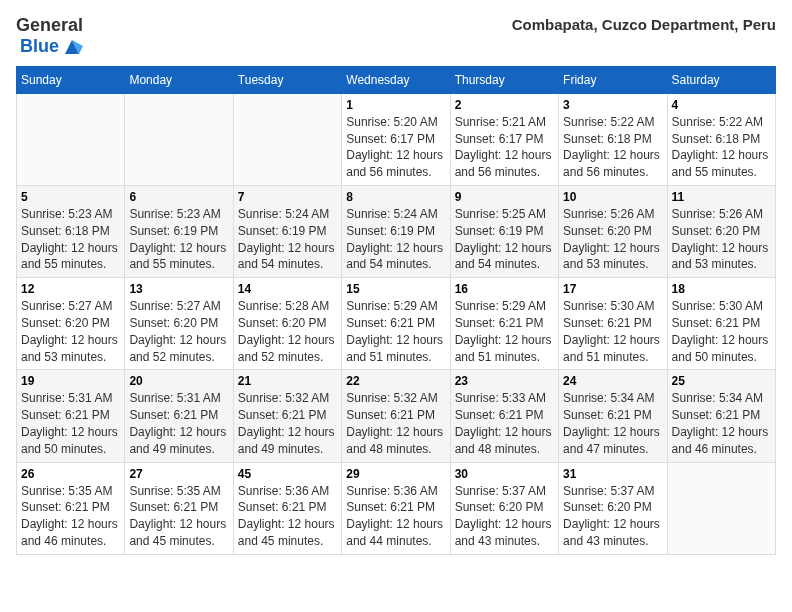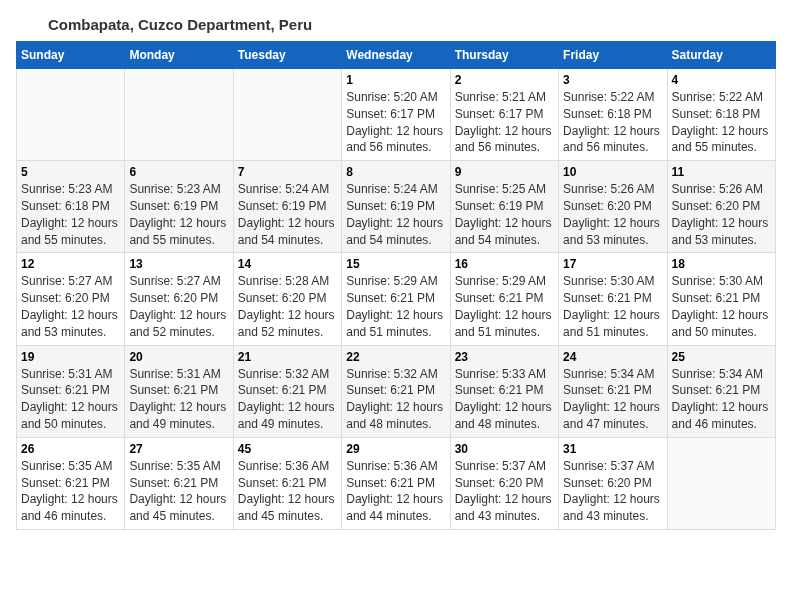--- a/index.html
+++ b/index.html
@@ -40,21 +40,21 @@
       font-size: 11px;
     }
     thead tr {
       background-color: #1565c0;
       color: #fff;
     }
     thead th {
       padding: 6px 4px;
       text-align: left;
       font-size: 12px;
-      font-weight: bold;
+      font-weight: normal;
       border: 1px solid #1565c0;
     }
     tbody tr {
       background: #fff;
     }
     tbody tr:nth-child(even) {
       background: #f5f5f5;
     }
     td {
       vertical-align: top;
@@ -72,20 +72,32 @@
       font-size: 12px;
       color: #333;
       line-height: 1.4;
     }
     .empty { background: #fafafa; }
   </style>
 </head>
 <body>
 
 <div class="header">
+  <div class="logo">
+    <div style="display:flex;flex-direction:column;align-items:flex-end;line-height:1.1;">
+      <span style="font-size:18px;font-weight:bold;color:#333;">General</span>
+      <div style="display:flex;align-items:center;">
+        <span style="font-size:18px;font-weight:bold;color:#1565c0;">Blue</span>
+        <svg width="22" height="22" viewBox="0 0 22 22" style="margin-left:2px;">
+          <polygon points="4,18 11,4 18,18" fill="#1565c0"></polygon>
+          <polygon points="11,4 18,18 22,10" fill="#42a5f5"></polygon>
+        </svg>
+      </div>
+    </div>
+  </div>
   <div class="title-block">
     <div class="subtitle">Combapata, Cuzco Department, Peru</div>
   </div>
 </div>
 
 <table>
   <thead>
     <tr>
     <th>Sunday</th>
         <th>Monday</th>

